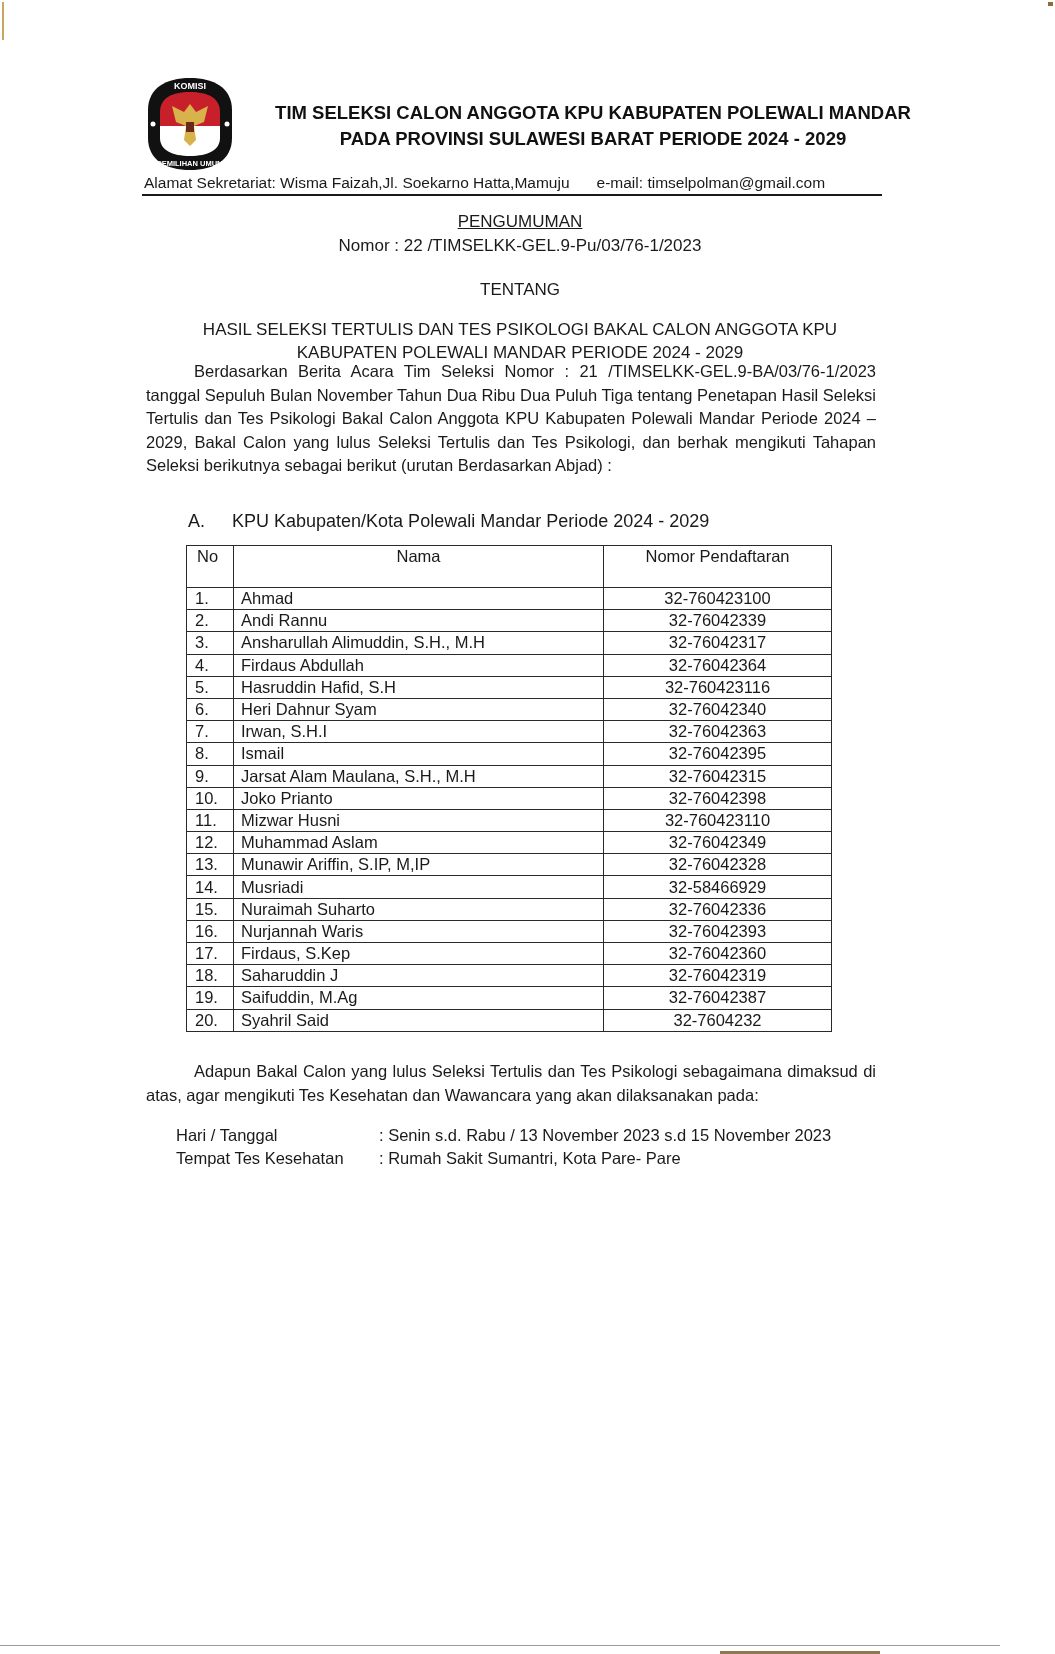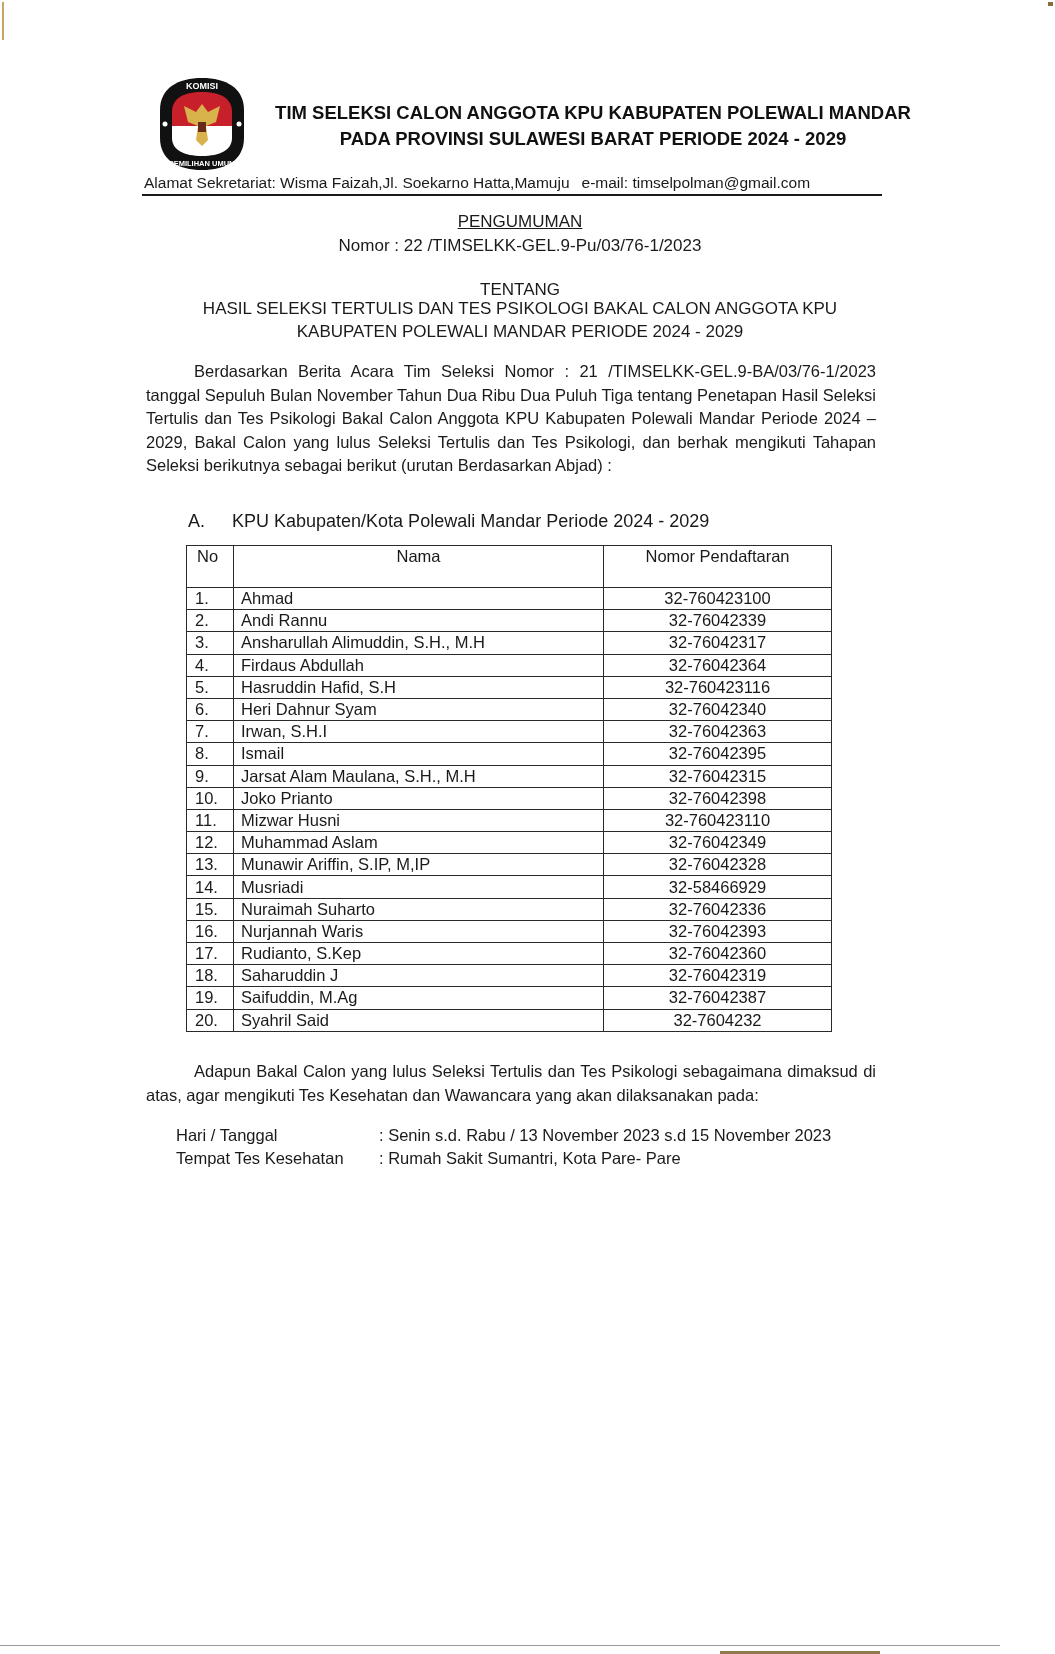--- a/index.html
+++ b/index.html
@@ -7,32 +7,32 @@
       width: 1055px; height: 1654px; background: #ffffff; position: relative;
       overflow: hidden; color: #1a1a1a;
       font-family: "Liberation Sans", "DejaVu Sans", sans-serif;
     }
     .scan-edge-left { position: absolute; left: 2px; top: 2px; width: 2px; height: 38px; background: #c9a560; }
     .scan-edge-corner { position: absolute; left: 1048px; top: 2px; width: 5px; height: 4px; background: #8a6d3b; }
     .scan-bottom-line { position: absolute; left: 0; top: 1645px; width: 1000px; height: 1px; background: #9a9a9a; }
     .scan-bottom-smudge { position: absolute; left: 720px; top: 1651px; width: 160px; height: 3px; background: #8e7a4e; }
 
     .letterhead { position: absolute; left: 140px; top: 72px; width: 790px; height: 125px; }
-    .logo { position: absolute; left: 16px; top: 4px; width: 92px; height: 96px; }
+    .logo { position: absolute; left: 4px; top: 4px; width: 92px; height: 96px; }
     .head-title { position: absolute; left: 108px; top: 28px; width: 690px; text-align: center;
       font-weight: bold; font-size: 18.5px; line-height: 26px; color: #111; }
     .address { position: absolute; left: 4px; top: 102px; font-size: 15.5px; color: #1a1a1a; white-space: nowrap; }
-    .address .email-label { margin-left: 12px; }
+    .address .email-label { margin-left: 27px; }
     .rule { position: absolute; left: 2px; top: 122px; width: 740px; height: 2px; background: #1a1a1a; }
 
     .center-block { position: absolute; left: 160px; width: 720px; text-align: center; font-size: 17px; }
     .pengumuman { top: 212px; text-decoration: underline; }
     .nomor { top: 236px; }
     .tentang { top: 280px; }
-    .subject { top: 297px; line-height: 23px; }
+    .subject { top: 318px; line-height: 23px; }
 
     .para { position: absolute; left: 146px; width: 730px; font-size: 16.5px; line-height: 23.5px;
       text-align: justify; }
     .para .indent { display: inline-block; width: 48px; }
     .para1 { top: 360px; }
 
     .section-label { position: absolute; left: 188px; top: 511px; font-size: 18px; white-space: nowrap; }
     .section-label .letter { display: inline-block; width: 44px; }
 
     table.list { position: absolute; left: 186px; top: 545px; width: 646px; border-collapse: collapse;
@@ -184,21 +184,21 @@
         <td class="nama">Nuraimah Suharto</td>
         <td class="nomor">32-76042336</td>
       </tr>
       <tr>
         <td class="no">16.</td>
         <td class="nama">Nurjannah Waris</td>
         <td class="nomor">32-76042393</td>
       </tr>
       <tr>
         <td class="no">17.</td>
-        <td class="nama">Rudianto, S.Kep</td>
+        <td class="nama">Firdaus, S.Kep</td>
         <td class="nomor">32-76042360</td>
       </tr>
       <tr>
         <td class="no">18.</td>
         <td class="nama">Saharuddin J</td>
         <td class="nomor">32-76042319</td>
       </tr>
       <tr>
         <td class="no">19.</td>
         <td class="nama">Saifuddin, M.Ag</td>

